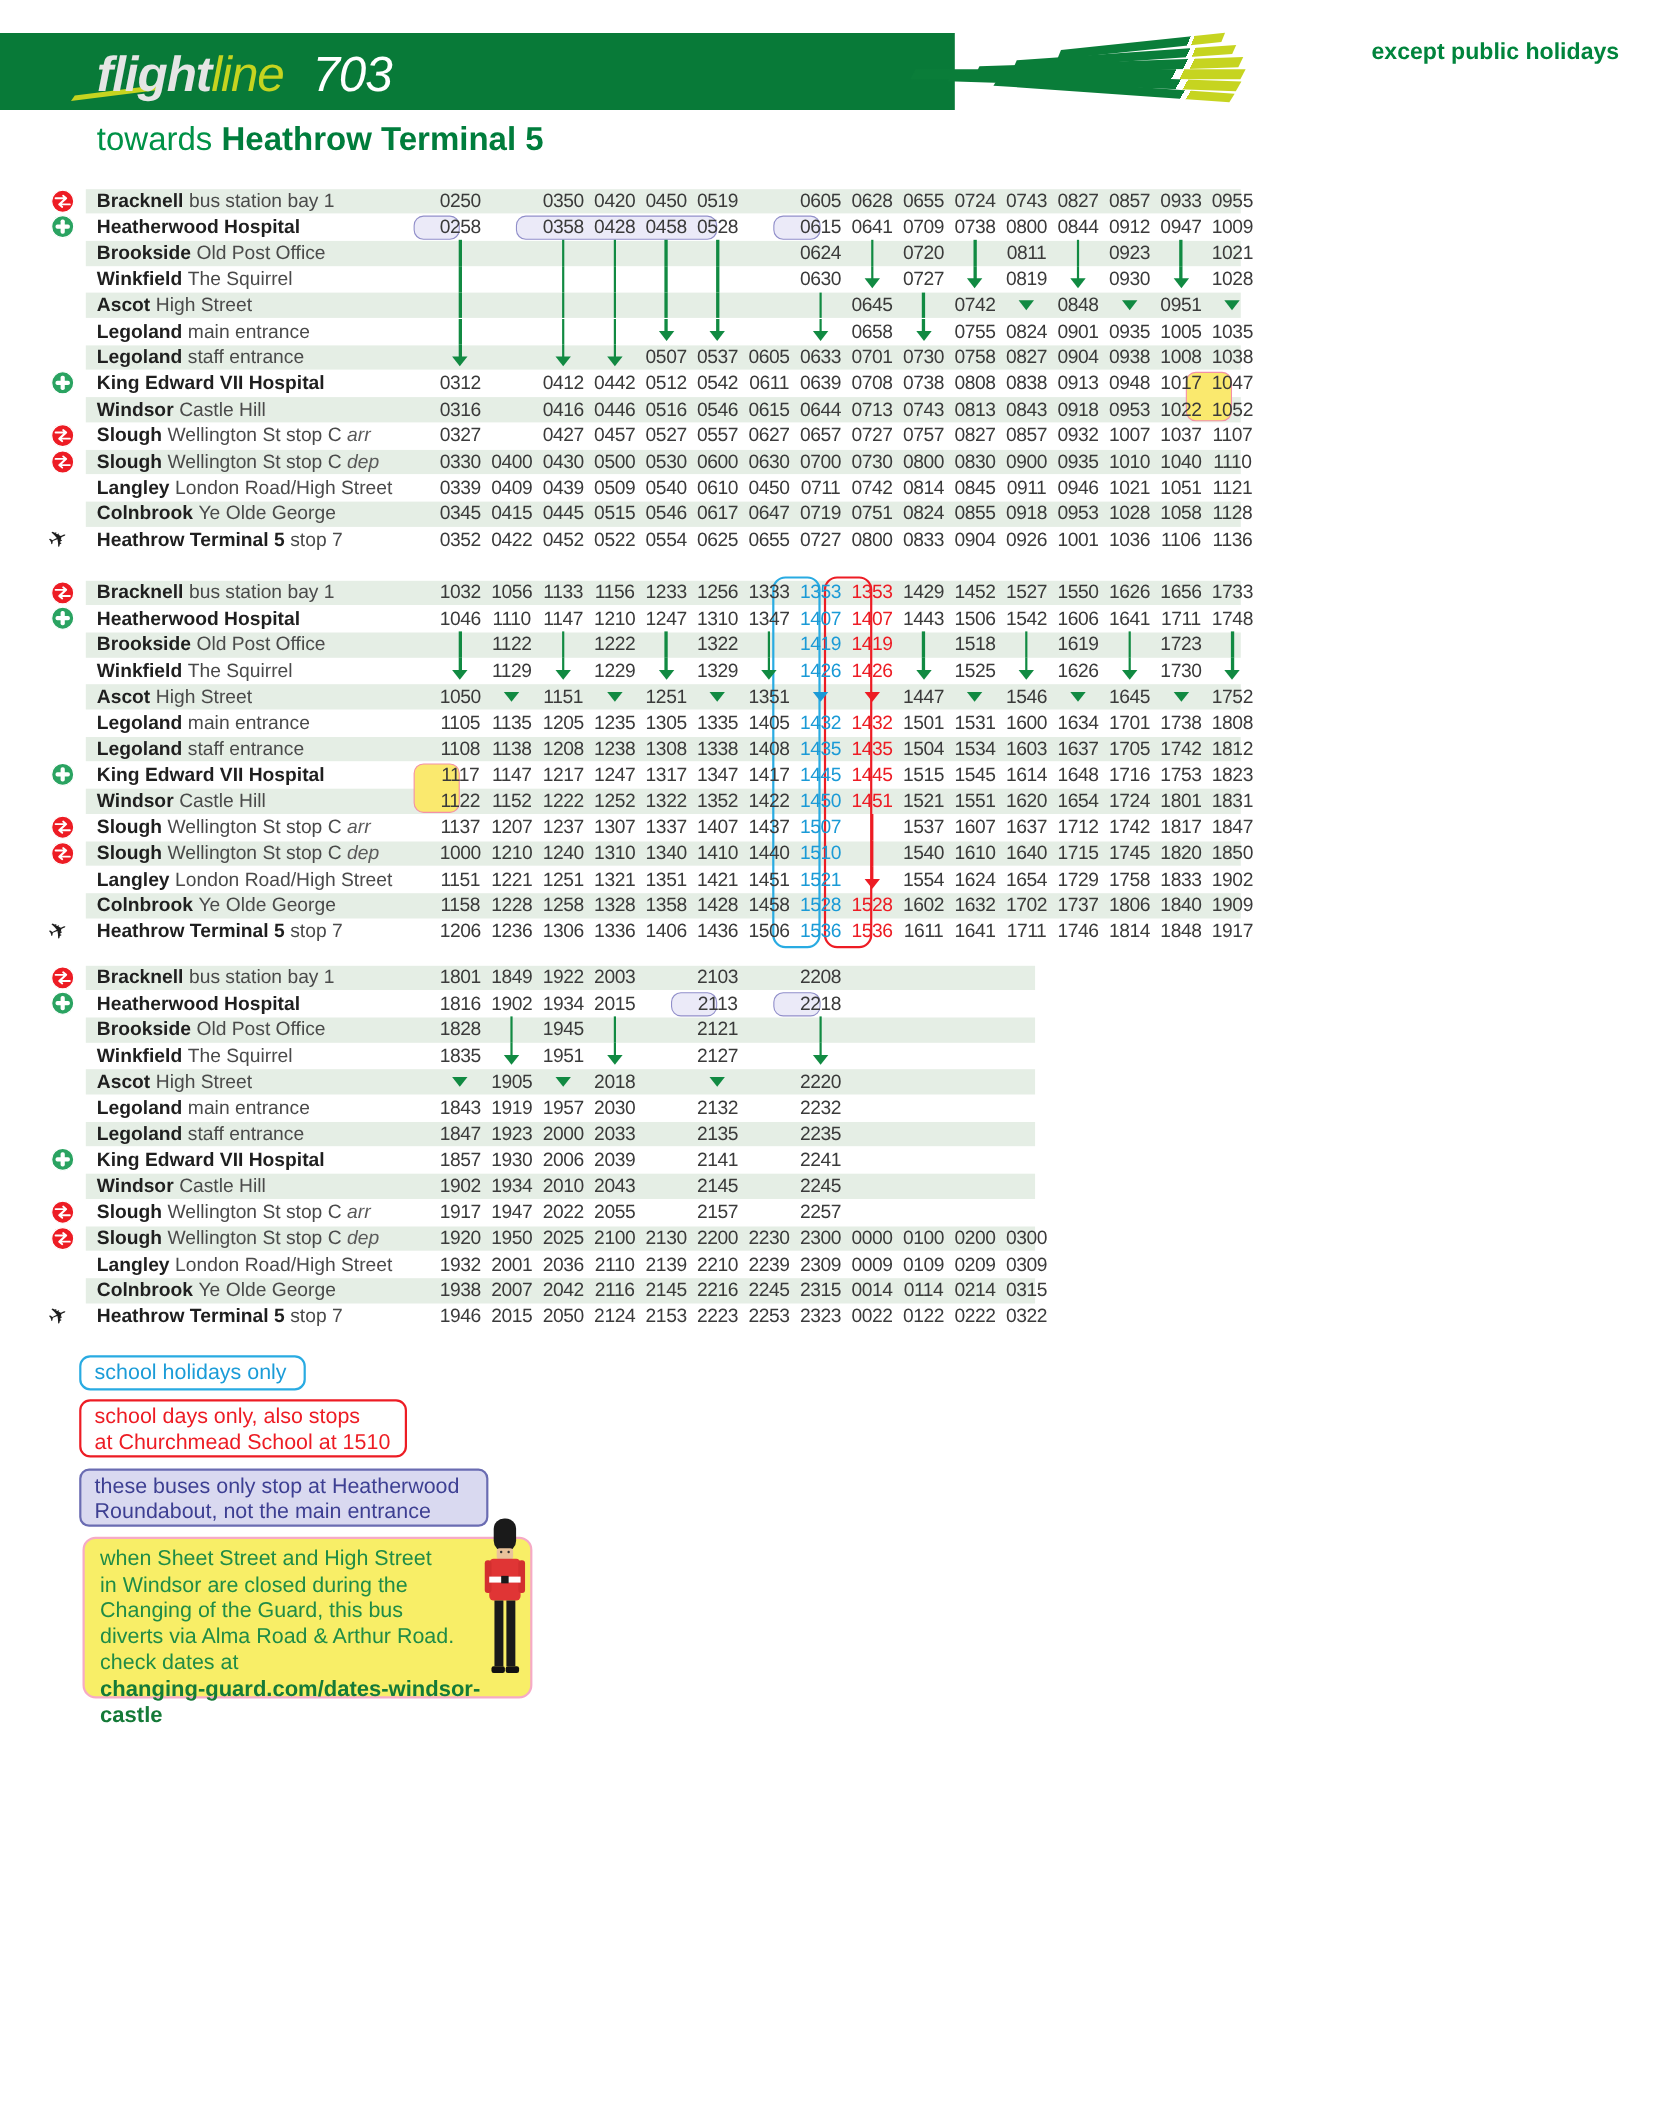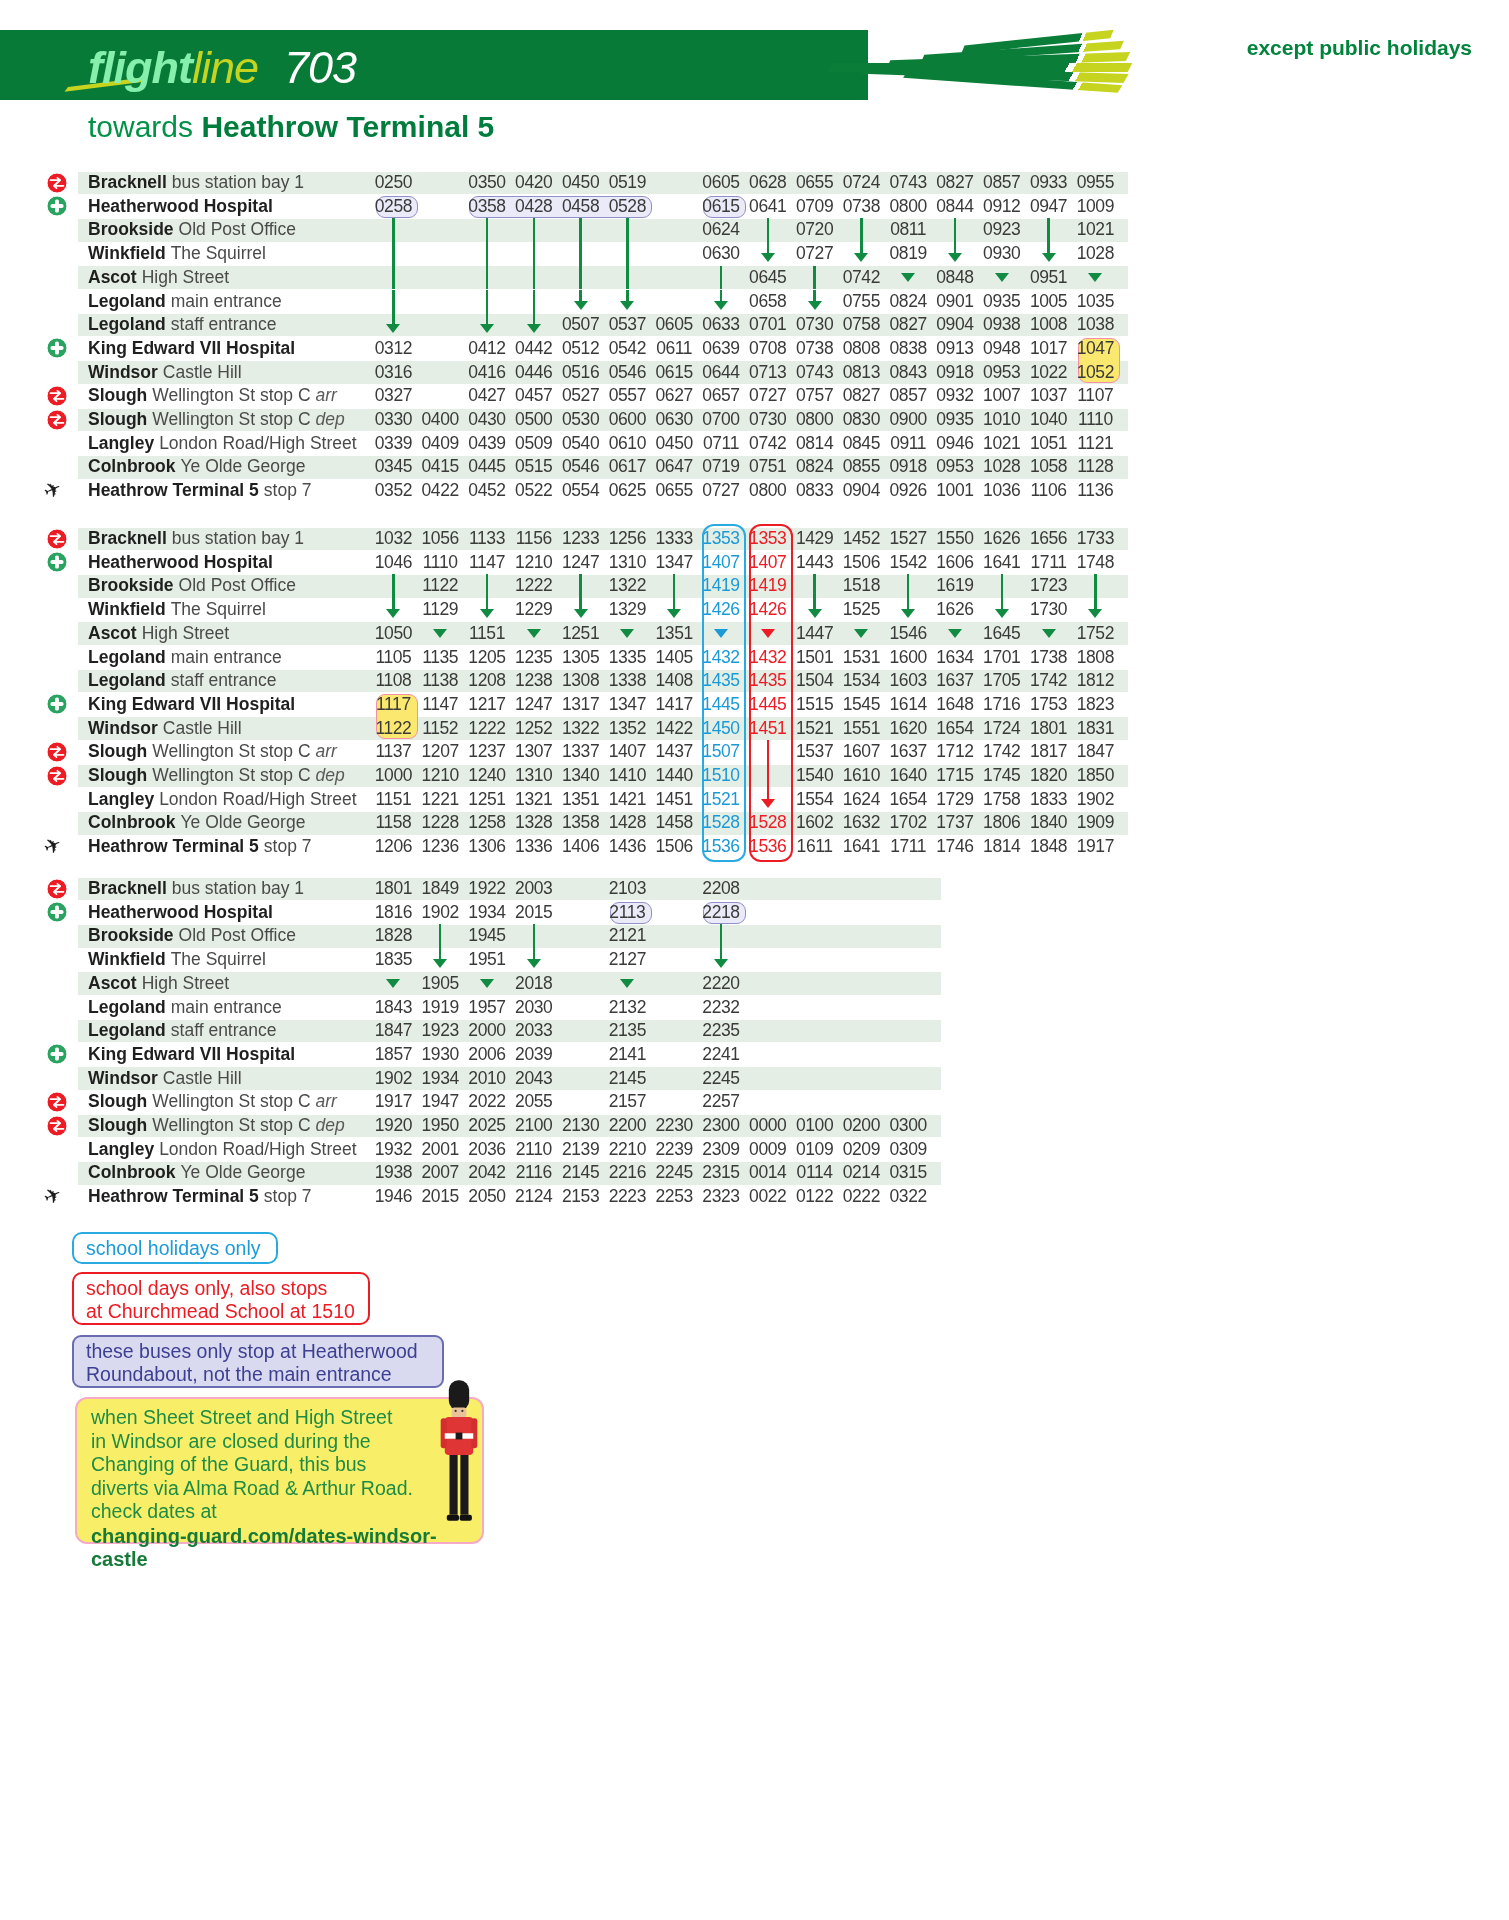--- a/index.html
+++ b/index.html
@@ -4,21 +4,21 @@
 <style>
   html,body{margin:0;padding:0;}
   body{
     width:1509px;height:1920px;position:relative;background:#ffffff;
     font-family:"Liberation Sans", sans-serif;overflow:hidden;
     -webkit-font-smoothing:antialiased;
   }
   
   .banner{position:absolute;left:0;top:30px;width:868px;height:70px;background:#087a38;}
   .logo{position:absolute;left:88px;top:12px;font-style:italic;font-size:45px;letter-spacing:-1px;white-space:nowrap;}
-  .logo .w1{color:#86efac;font-weight:800;}
+  .logo .w1{color:#e5e5e5;font-weight:800;}
   .logo .w2{color:#c6d420;font-weight:300;}
   .logo .num{color:#ffffff;font-weight:300;margin-left:26px;}
   .logo-swoosh{position:absolute;left:70px;top:52px;width:70px;height:5px;background:#c6d420;transform:skewX(-40deg) rotate(-8deg);}
   .stripes{position:absolute;left:810px;top:30px;width:320px;height:70px;}
   .stripes .bar{position:absolute;transform-origin:right center;
     background:linear-gradient(90deg,#0a7d39 0 79%,#ffffff 79% 81.5%,#c6d420 81.5% 100%);
   }
   .hdr-right{position:absolute;right:37px;top:36px;text-align:right;color:#00843c;}
   .hdr-right .t1{font-size:37px;font-weight:700;line-height:40px;}
   .hdr-right .t2{font-size:21px;font-weight:700;line-height:24px;}
@@ -28,21 +28,21 @@
   #timetable{position:absolute;left:0;top:0;width:100%;}
   .block{position:absolute;left:0;width:1509px;}
   .trow{position:absolute;left:0;width:1509px;height:23.7px;}
   .stripe{position:absolute;left:78px;top:0.5px;height:22.7px;background:#e5eee5;z-index:0;}
   .sicon{position:absolute;left:46px;top:0.5px;width:22px;height:22px;z-index:2;}
   .sicon svg{display:block;}
   .plane{position:absolute;left:44px;top:-1px;z-index:2;font-size:21px;color:#1d1d1d;transform:rotate(-25deg);font-family:"DejaVu Sans",sans-serif;}
   .slabel{position:absolute;left:88px;top:0;height:23.7px;line-height:23.7px;font-size:17.5px;color:#4a4a4a;z-index:2;white-space:nowrap;}
   .slabel b{color:#1f1f1f;font-weight:700;margin-right:5px;margin-top:16px;}
   .slabel i{font-style:italic;color:#5a5a5a;margin-left:5px;}
-  .cells{position:absolute;left:370px;top:0;height:23.7px;display:flex;z-index:2;}
+  .cells{position:absolute;left:395px;top:0;height:23.7px;display:flex;z-index:2;}
   .cell{position:relative;width:46.8px;height:23.7px;text-align:center;line-height:23.7px;
     font-size:17.5px;letter-spacing:-0.4px;color:#3a3a3a;}
   .cell.blue{color:#1a9ad6;}
   .cell.red{color:#ed1c24;}
   .ln{position:absolute;left:50%;top:0;width:2.4px;margin-left:-1.2px;height:100%;background:#118a42;}
   .ln.half{height:12px;}
   .tri{position:absolute;left:50%;top:11px;margin-left:-7px;width:0;height:0;
     border-left:7px solid transparent;border-right:7px solid transparent;border-top:9.5px solid #118a42;}
   .tri.solo{top:50%;margin-top:-5px;}
   .red .ln{background:#ed1c24;}

